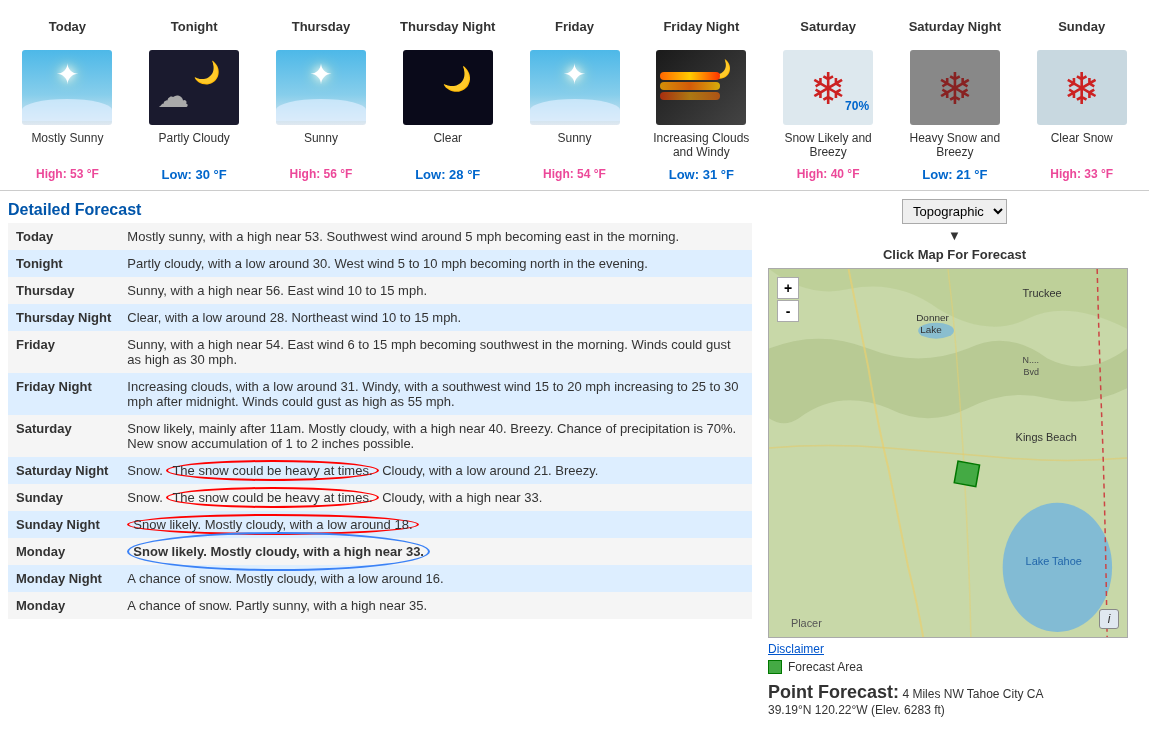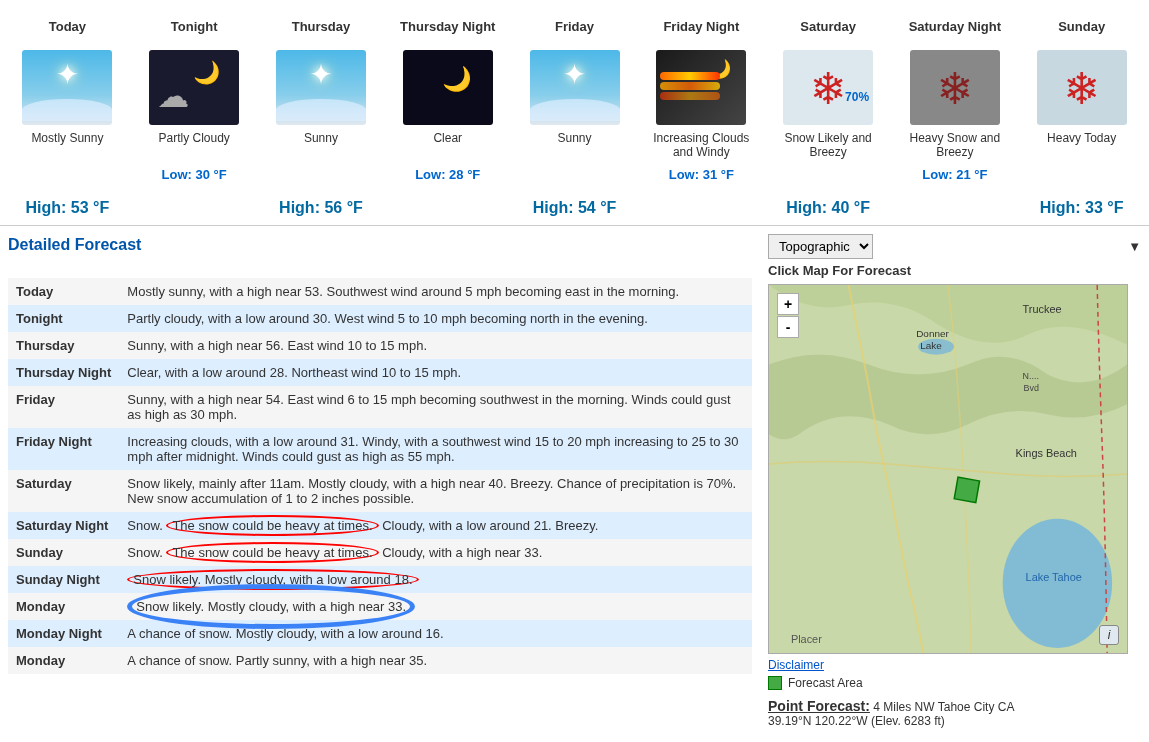--- a/index.html
+++ b/index.html
@@ -23,40 +23,40 @@
       margin-bottom: 6px;
       min-height: 36px;
       display: flex;
       align-items: center;
       justify-content: center;
     }
     .forecast-day .wx-desc {
       font-size: 12px;
       min-height: 36px;
     }
-    .forecast-day .temp-high { color: #0369a1; font-weight: bold; font-size: 16px; margin-top: 32px; }
+    .forecast-day .temp-high { color: #ec4899; font-weight: bold; font-size: 12px; }
     .forecast-day .temp-low { color: #0066cc; font-weight: bold; font-size: 13px; }
 
     
     .main-content {
       display: flex;
       gap: 0;
     }
 
     
     .detailed-forecast {
       flex: 0 0 760px;
       width: 760px;
       padding: 10px 8px;
     }
     .detailed-forecast h2 {
       color: #0055aa;
       font-size: 16px;
       font-weight: bold;
-      margin-bottom: 24px;
+      margin-bottom: 4px;
     }
     .forecast-table {
       width: 100%;
       border-collapse: collapse;
     }
     .forecast-table tr:nth-child(even) {
       background: #ddeeff;
     }
     .forecast-table tr:nth-child(odd) {
       background: #f5f5f5;
@@ -79,30 +79,32 @@
     }
 
     
     .map-panel {
       flex: 1;
       padding: 8px;
     }
     .map-controls {
       display: flex;
       align-items: center;
-      justify-content: space-between;
+      justify-content: flex-start;
       gap: 4px;
       margin-bottom: 4px;
+      flex-direction: column;
     }
     .map-dropdown {
       padding: 3px 6px;
       font-size: 13px;
       border: 1px solid #aaa;
     }
     .click-map-label {
+      text-align: center;
       font-weight: bold;
       font-size: 13px;
       margin-bottom: 6px;
     }
     .map-container {
       width: 360px;
       height: 370px;
       border: 1px solid #aaa;
       position: relative;
       overflow: hidden;
@@ -165,22 +167,21 @@
       width: 14px;
       height: 14px;
       background: #44aa44;
       border: 1px solid #007700;
     }
     .point-forecast {
       margin-top: 8px;
       font-size: 12px;
     }
     .point-forecast strong {
-      font-size: 14px;
-      text-decoration: underline;
+      font-size: 18px;
     }
   </style>
 </head>
 <body>
 
 <div class="forecast-strip">
 
 <div class="forecast-day">
       <div class="day-name">Today</div>
       <div style="width: 90px; height: 75px; margin: 0px auto 6px; position: relative; overflow: hidden; border-radius: 3px; background: linear-gradient(rgb(77, 184, 232) 0%, rgb(135, 206, 235) 60%, rgb(224, 232, 240) 100%);">
@@ -235,39 +236,39 @@
           <div style="background:linear-gradient(90deg,#ff3300,#ffaa00,#ff6600);height:8px;margin:2px 0;border-radius:4px;opacity:0.6;"></div>
         </div>
       </div>
       <div class="wx-desc">Increasing Clouds and Windy</div>
       <div class="temp-low">Low: 31 °F</div>
     </div>
     <div class="forecast-day">
       <div class="day-name">Saturday</div>
       <div style="width: 90px; height: 75px; margin: 0px auto 6px; position: relative; overflow: hidden; border-radius: 3px; background: rgb(221, 232, 238);">
         <div style="position: absolute; top: 50%; left: 50%; transform: translate(-50%, -50%); font-size: 44px; color: rgb(204, 34, 34);">❄</div>
-        <div style="position: absolute; bottom: 21px; right: 4px; color: rgb(0, 102, 204); font-weight: bold; font-size: 12px;">70%</div>
+        <div style="position: absolute; bottom: 12px; right: 4px; color: rgb(0, 102, 204); font-weight: bold; font-size: 12px;">70%</div>
       </div>
       <div class="wx-desc">Snow Likely and Breezy</div>
       <div class="temp-high">High: 40 °F</div>
     </div>
     <div class="forecast-day">
       <div class="day-name">Saturday Night</div>
       <div style="width: 90px; height: 75px; margin: 0px auto 6px; position: relative; overflow: hidden; border-radius: 3px; background: rgb(136, 136, 136);">
         <div style="position: absolute; top: 50%; left: 50%; transform: translate(-50%, -50%); font-size: 44px; color: rgb(136, 34, 34);">❄</div>
       </div>
       <div class="wx-desc">Heavy Snow and Breezy</div>
       <div class="temp-low">Low: 21 °F</div>
     </div>
     <div class="forecast-day">
       <div class="day-name">Sunday</div>
       <div style="width: 90px; height: 75px; margin: 0px auto 6px; position: relative; overflow: hidden; border-radius: 3px; background: rgb(200, 216, 224);">
         <div style="position: absolute; top: 50%; left: 50%; transform: translate(-50%, -50%); font-size: 44px; color: rgb(204, 34, 34);">❄</div>
       </div>
-      <div class="wx-desc">Heavy Today</div>
+      <div class="wx-desc">Clear Snow</div>
       <div class="temp-high">High: 33 °F</div>
     </div>
   </div>
 
 <div class="main-content">
 
   <div class="detailed-forecast">
     <h2>Detailed Forecast</h2>
     <table class="forecast-table">
       <tbody id="forecast-tbody">
@@ -306,21 +307,21 @@
           <tr>
             <td class="period-name">Sunday</td>
             <td>Snow. <span class="oval-highlight" style="border: 2px solid red; border-radius: 50%; padding: 1px 4px;">The snow could be heavy at times.</span> Cloudy, with a high near 33.</td>
           </tr>
           <tr>
             <td class="period-name">Sunday Night</td>
             <td><span class="oval-highlight" style="border: 2px solid red; border-radius: 50%; padding: 1px 4px; margin-top: 44px;">Snow likely. Mostly cloudy, with a low around 18.</span></td>
           </tr>
           <tr>
             <td class="period-name">Monday</td>
-            <td><span class="oval-highlight" style="border: 5px solid #3b82f6; border-radius: 50%; padding: 10px 4px;">Snow likely. Mostly cloudy, with a high near 33.</span></td>
+            <td><span class="oval-highlight" style="border: 2px solid #3b82f6; border-radius: 50%; padding: 10px 4px; font-weight: bold;">Snow likely. Mostly cloudy, with a high near 33.</span></td>
           </tr>
           <tr>
             <td class="period-name">Monday Night</td>
             <td>A chance of snow. Mostly cloudy, with a low around 16.</td>
           </tr>
           <tr>
             <td class="period-name">Monday</td>
             <td>A chance of snow. Partly sunny, with a high near 35.</td>
           </tr>
         </tbody>

